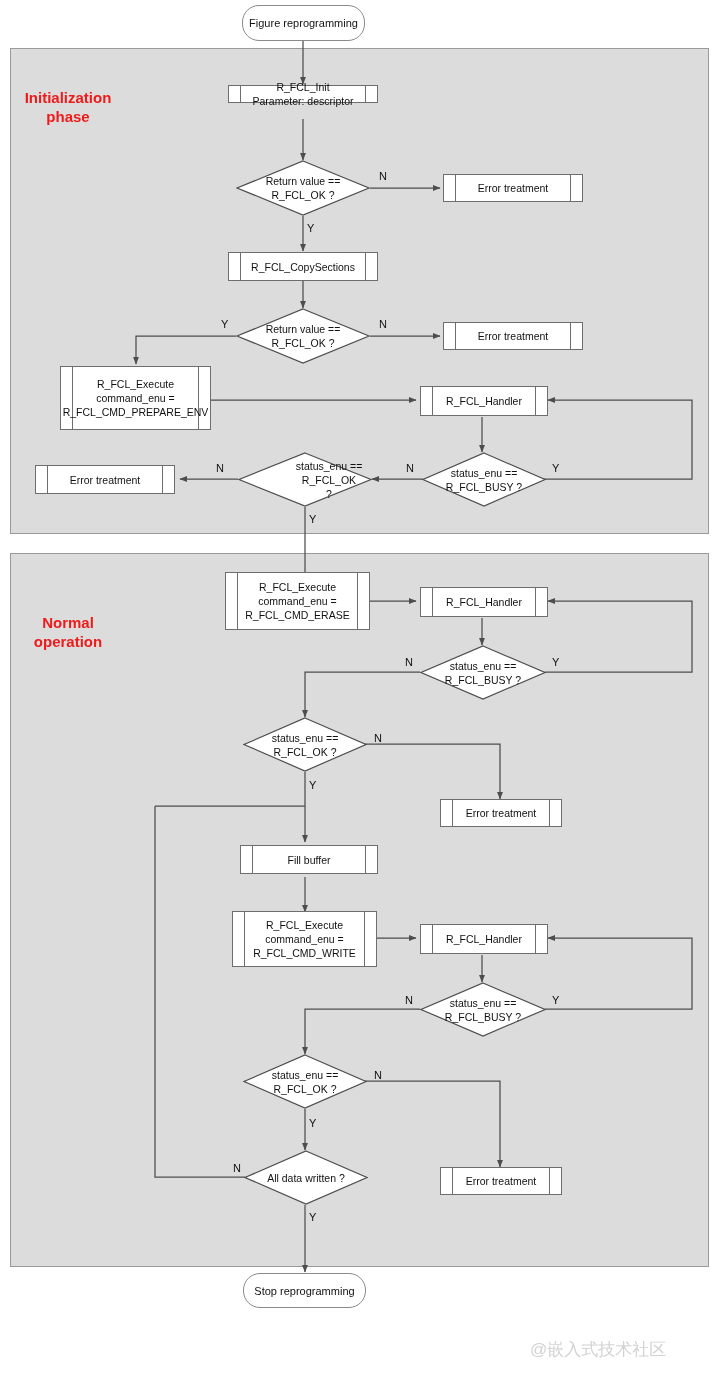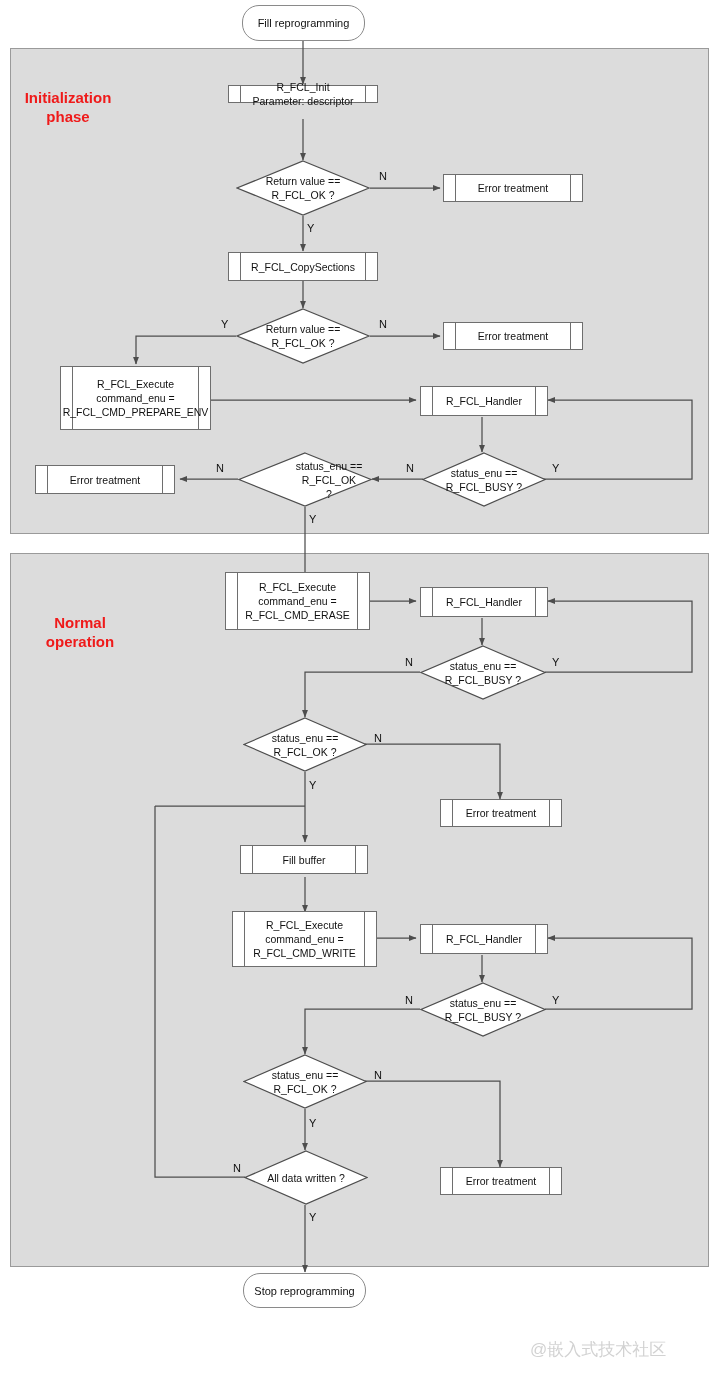--- a/index.html
+++ b/index.html
@@ -112,21 +112,21 @@
 </head>
 <body>
 
 <div id="page">
 
   <div class="phase-panel" style="left:10px; top:48px; width:699px; height:486px;"></div>
   <div class="phase-panel" style="left:10px; top:553px; width:699px; height:714px;"></div>
 
   <div class="phase-label" style="left:12px; top:88px; width:112px;">Initialization
 phase</div>
-  <div class="phase-label" style="left:20px; top:613px; width:120px;">Normal
+  <div class="phase-label" style="left:8px; top:613px; width:120px;">Normal
 operation</div>
 
   <svg id="wires" viewBox="0 0 720 1379" xmlns="http://www.w3.org/2000/svg">
     <defs>
       <marker id="ah" markerWidth="9" markerHeight="9" refX="7.4" refY="3.1" orient="auto" markerUnits="userSpaceOnUse">
         <path d="M0,0 L8,3.1 L0,6.2 z" fill="#4d4d4d"></path>
       </marker>
     </defs>
     <g stroke="#4d4d4d" stroke-width="1.25" fill="none">
 
@@ -184,21 +184,21 @@
 
       <path d="M305,1109 L305,1150" marker-end="url(#ah)"></path>
 
       <path d="M245,1177 L155,1177 L155,806"></path>
 
       <path d="M305,1205 L305,1272" marker-end="url(#ah)"></path>
     </g>
   </svg>
 
   <div class="node terminator" style="left:242px; top:5px; width:123px; height:36px;">
-    <span class="txt">Fill reprogramming</span>
+    <span class="txt">Figure reprogramming</span>
   </div>
 
   <div class="node proc" style="left:228px; top:85px; width:150px; height:18px;">
     <span class="txt">R_FCL_Init
 Parameter: descriptor</span>
   </div>
 
   <div class="node decision" style="left:236px; top:160px; width:134px; height:56px;">
     <svg class="dia" viewBox="0 0 134 56" preserveAspectRatio="none">
       <polygon points="67,1 133,28 67,55 1,28" fill="#ffffff" stroke="#4d4d4d" stroke-width="1.2"></polygon>
@@ -280,21 +280,21 @@
       <polygon points="62,1 123,27.5 62,54 1,27.5" fill="#ffffff" stroke="#4d4d4d" stroke-width="1.2"></polygon>
     </svg>
     <span class="txt">status_enu ==
 R_FCL_OK ?</span>
   </div>
 
   <div class="node proc" style="left:440px; top:799px; width:122px; height:28px;">
     <span class="txt">Error treatment</span>
   </div>
 
-  <div class="node proc" style="left:240px; top:845px; width:128px; height:29px;">
+  <div class="node proc" style="left:240px; top:845px; width:138px; height:29px;">
     <span class="txt">Fill buffer</span>
   </div>
 
   <div class="node proc" style="left:232px; top:911px; width:145px; height:56px;">
     <span class="txt">R_FCL_Execute
 command_enu =
 R_FCL_CMD_WRITE</span>
   </div>
 
   <div class="node proc" style="left:420px; top:924px; width:128px; height:30px;">

